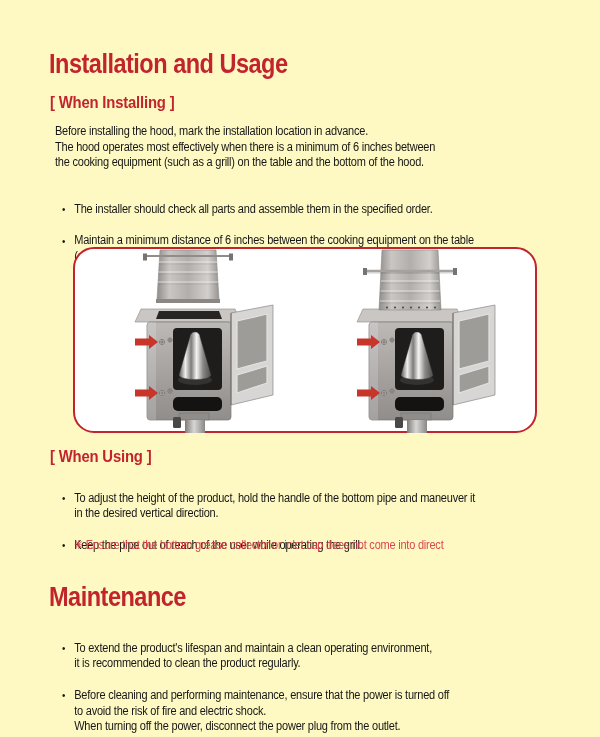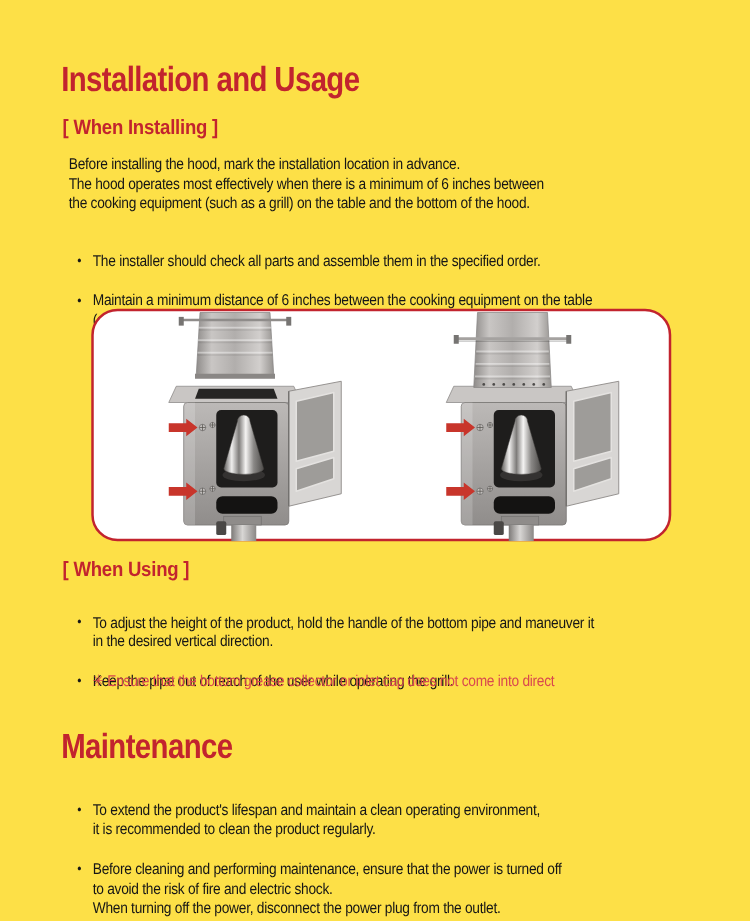--- a/index.html
+++ b/index.html
@@ -2,21 +2,21 @@
 <html><head>
 <meta charset="utf-8">
 <style>
   html, body { margin: 0; padding: 0; }
   body {
     width: 600px; height: 737px;
     background: #ffffff;
     font-family: "Liberation Sans", "DejaVu Sans", sans-serif;
     overflow: hidden;
   }
-  .page { position: relative; width: 600px; height: 737px; background: #fde047; }
+  .page { position: relative; width: 600px; height: 737px; background: #fef9c3; }
 
   .h1 {
     position: absolute; left: 49px; margin: 0;
     font-size: 28px; font-weight: 800; color: #c2242e;
     letter-spacing: -0.6px; line-height: 30px; white-space: nowrap;
     transform: scaleX(0.84); transform-origin: 0 0;
   }
   .h2 {
     position: absolute; left: 50px; margin: 0;
     font-size: 16.5px; font-weight: 700; color: #c2242e;

